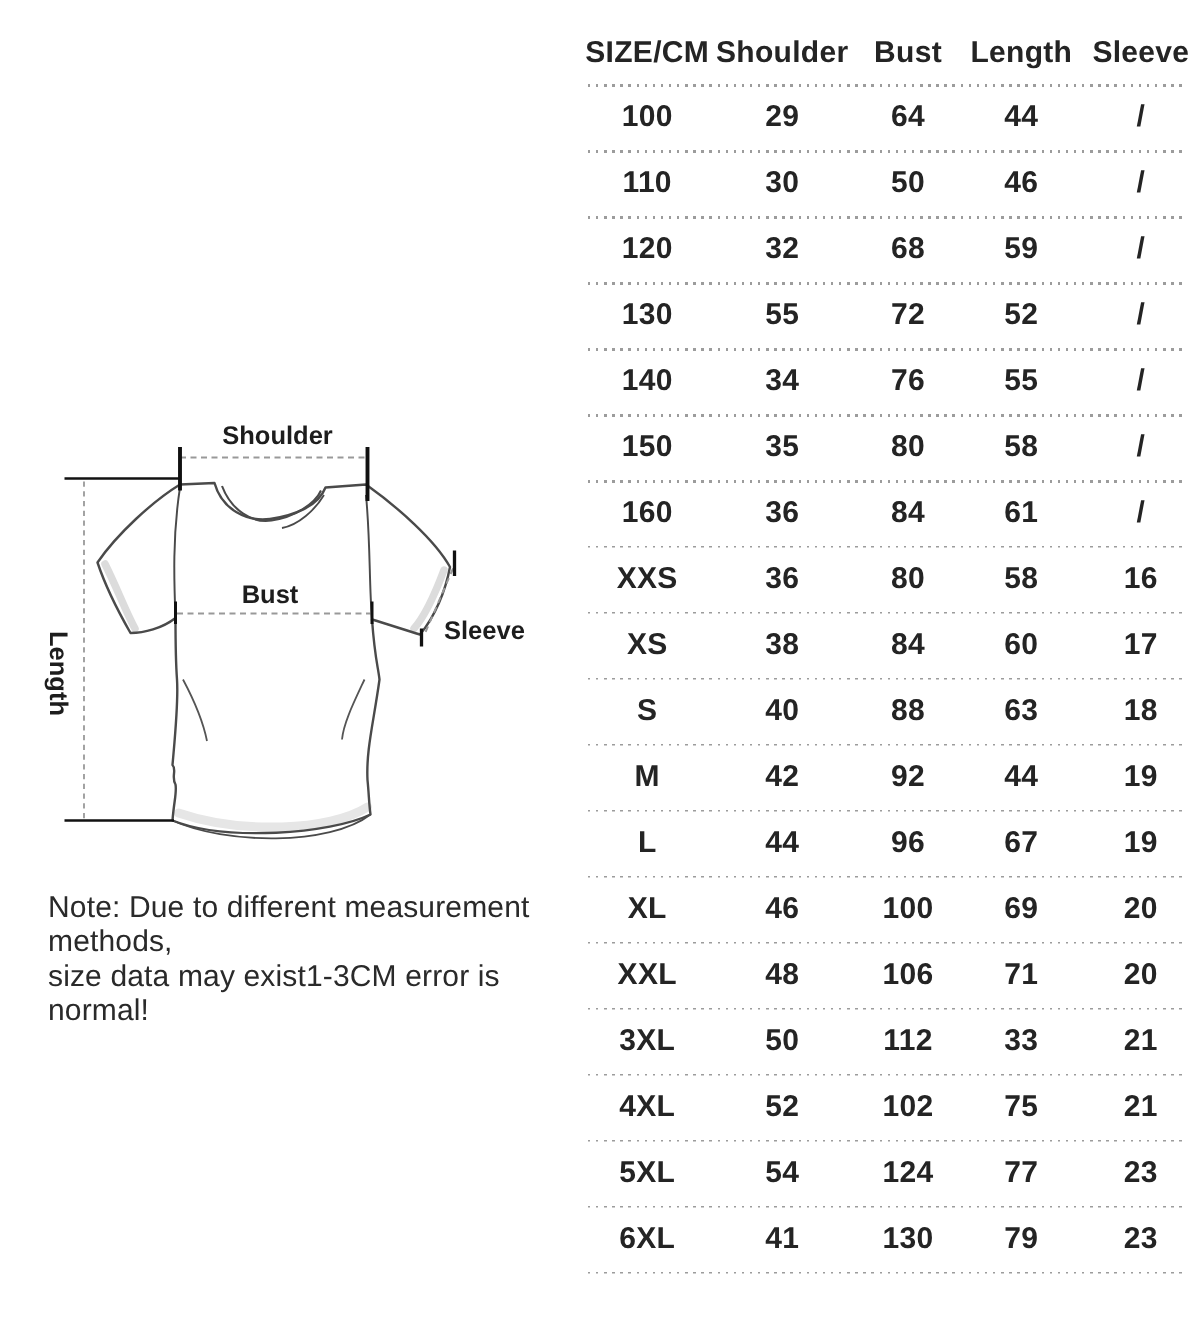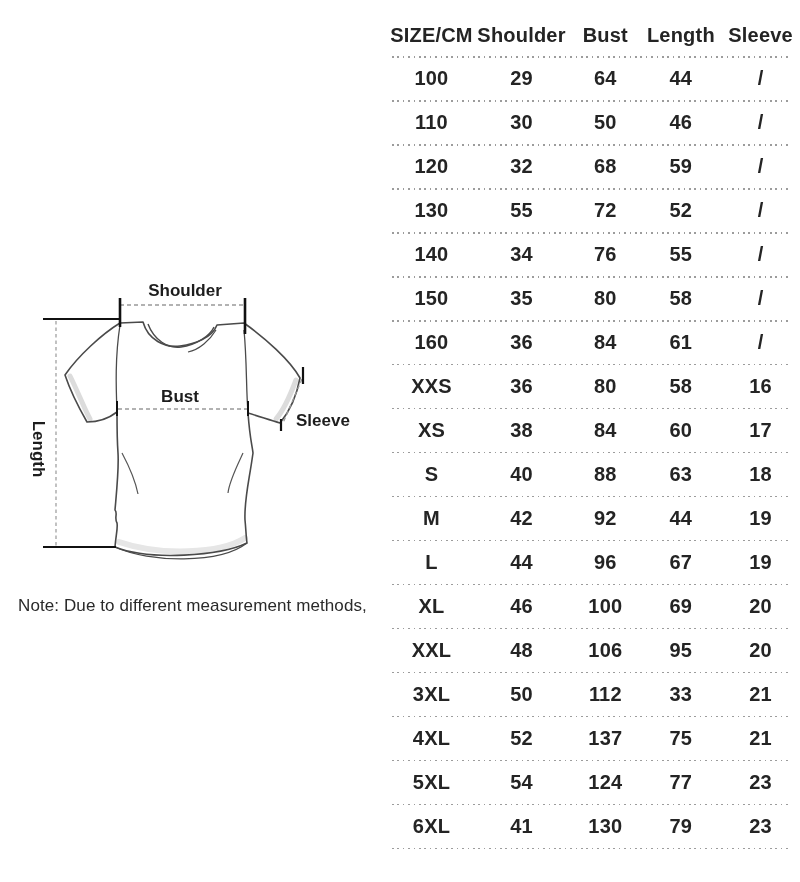--- a/index.html
+++ b/index.html
@@ -53,23 +53,23 @@
     white-space: nowrap;
   }
   .lbl-shoulder { left: 135px; top: 281px; width: 100px; text-align: center; }
   .lbl-bust     { left: 145px; top: 387px; width: 70px;  text-align: center; }
   .lbl-sleeve   { left: 296px; top: 411px; }
   .lbl-length   { left: 38px;  top: 449px; transform: translate(-50%, -50%) rotate(90deg); }
 
   
   .note {
     position: absolute;
-    left: 18px; top: 594px;
+    left: 32px; top: 594px;
     width: 360px;
-    font-size: 17px;
+    font-size: 20px;
     font-weight: normal;
     color: #2a2a2a;
     line-height: 23px;
     letter-spacing: 0.1px;
   }
 </style>
 </head>
 <body>
 
 <div class="diagram-wrap">
@@ -145,20 +145,21 @@
   </svg>
 </div>
 
 <div class="diagram-label lbl-shoulder">Shoulder</div>
 <div class="diagram-label lbl-bust">Bust</div>
 <div class="diagram-label lbl-length">Length</div>
 <div class="diagram-label lbl-sleeve">Sleeve</div>
 
 <div class="note">
   <div>Note: Due to different measurement methods,</div>
+  <div>size data may exist1-3CM error is normal!</div>
 </div>
 
 <div class="size-table">
   <div class="t-row header">
       <div class="t-cell">SIZE/CM</div>
       <div class="t-cell">Shoulder</div>
       <div class="t-cell">Bust</div>
       <div class="t-cell">Length</div>
       <div class="t-cell">Sleeve</div>
     </div>
@@ -265,36 +266,36 @@
         <div class="t-cell">46</div>
         <div class="t-cell">100</div>
         <div class="t-cell">69</div>
         <div class="t-cell">20</div>
       </div>
       <div class="t-sep"></div>
       <div class="t-row">
         <div class="t-cell">XXL</div>
         <div class="t-cell">48</div>
         <div class="t-cell">106</div>
-        <div class="t-cell">95</div>
+        <div class="t-cell">71</div>
         <div class="t-cell">20</div>
       </div>
       <div class="t-sep"></div>
       <div class="t-row">
         <div class="t-cell">3XL</div>
         <div class="t-cell">50</div>
         <div class="t-cell">112</div>
         <div class="t-cell">33</div>
         <div class="t-cell">21</div>
       </div>
       <div class="t-sep"></div>
       <div class="t-row">
         <div class="t-cell">4XL</div>
         <div class="t-cell">52</div>
-        <div class="t-cell">137</div>
+        <div class="t-cell">102</div>
         <div class="t-cell">75</div>
         <div class="t-cell">21</div>
       </div>
       <div class="t-sep"></div>
       <div class="t-row">
         <div class="t-cell">5XL</div>
         <div class="t-cell">54</div>
         <div class="t-cell">124</div>
         <div class="t-cell">77</div>
         <div class="t-cell">23</div>

